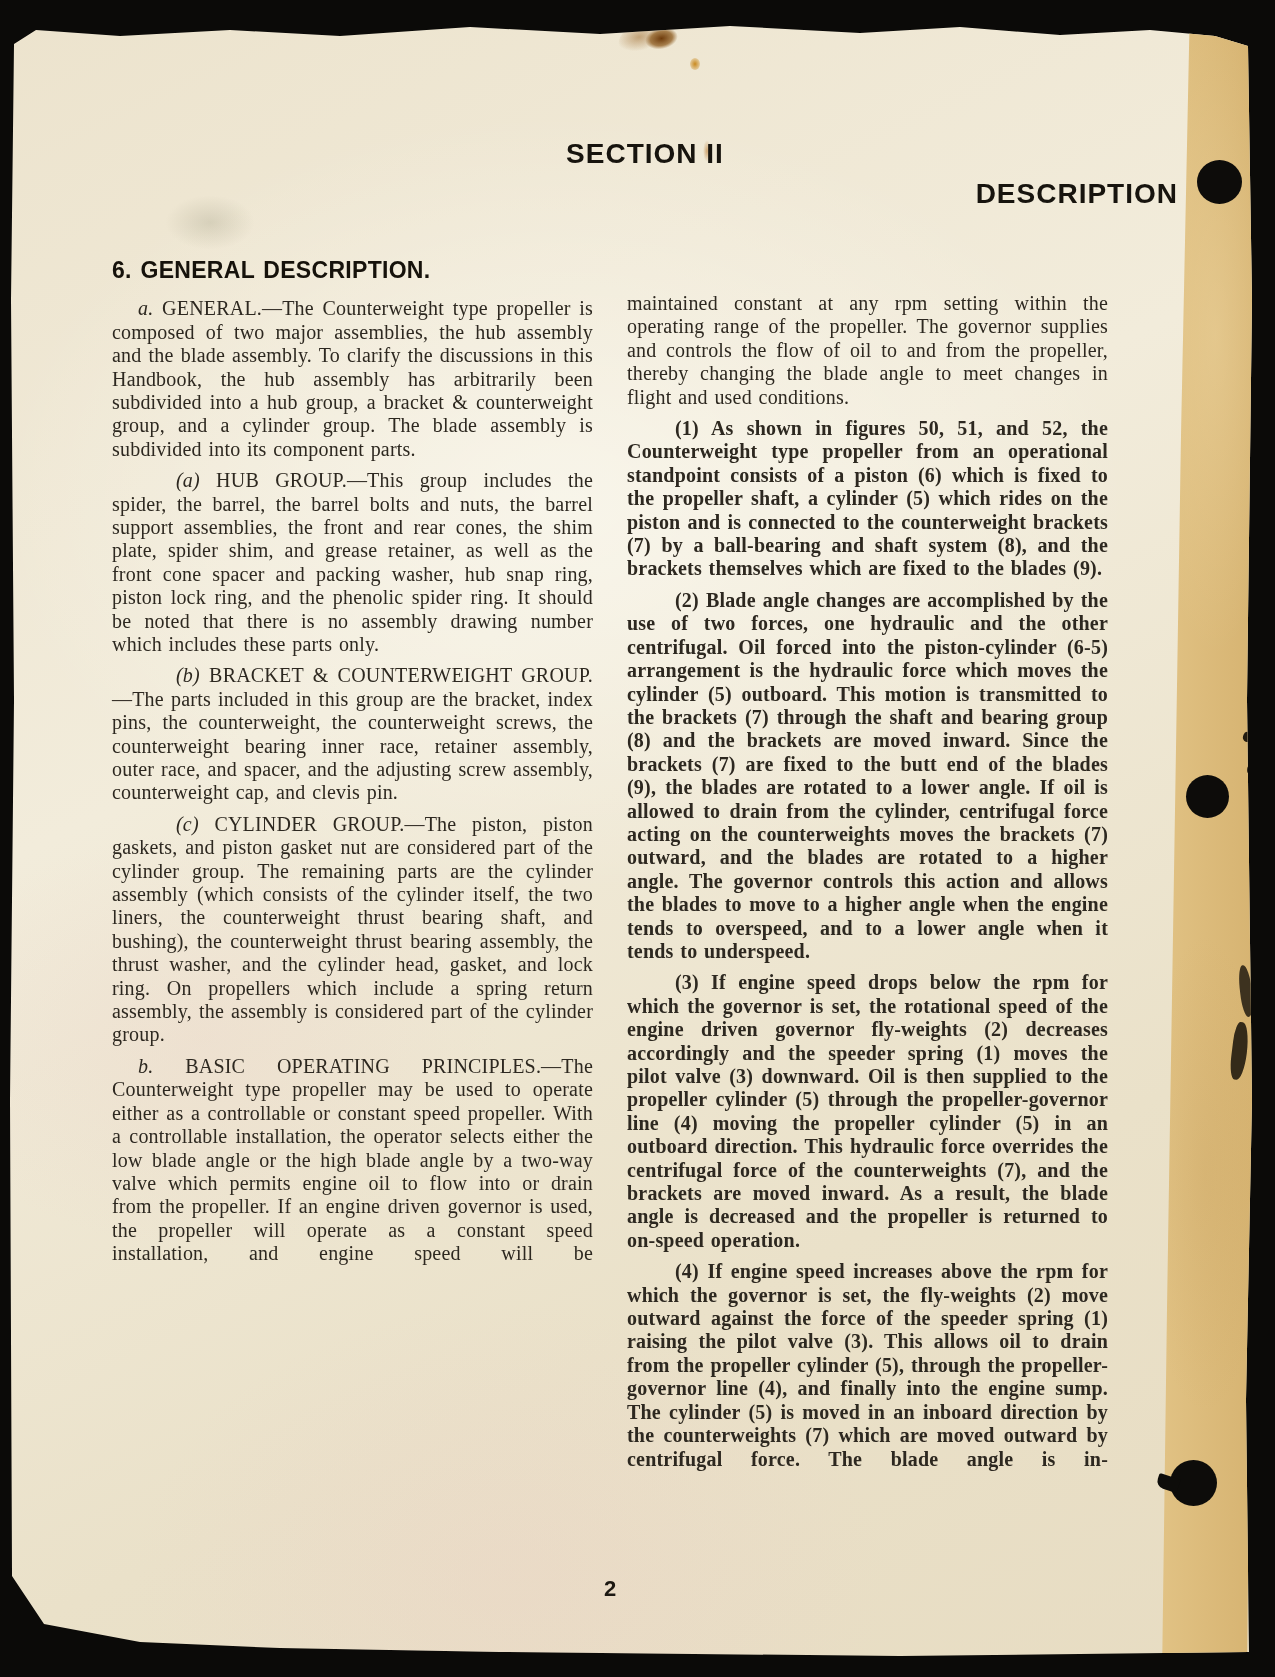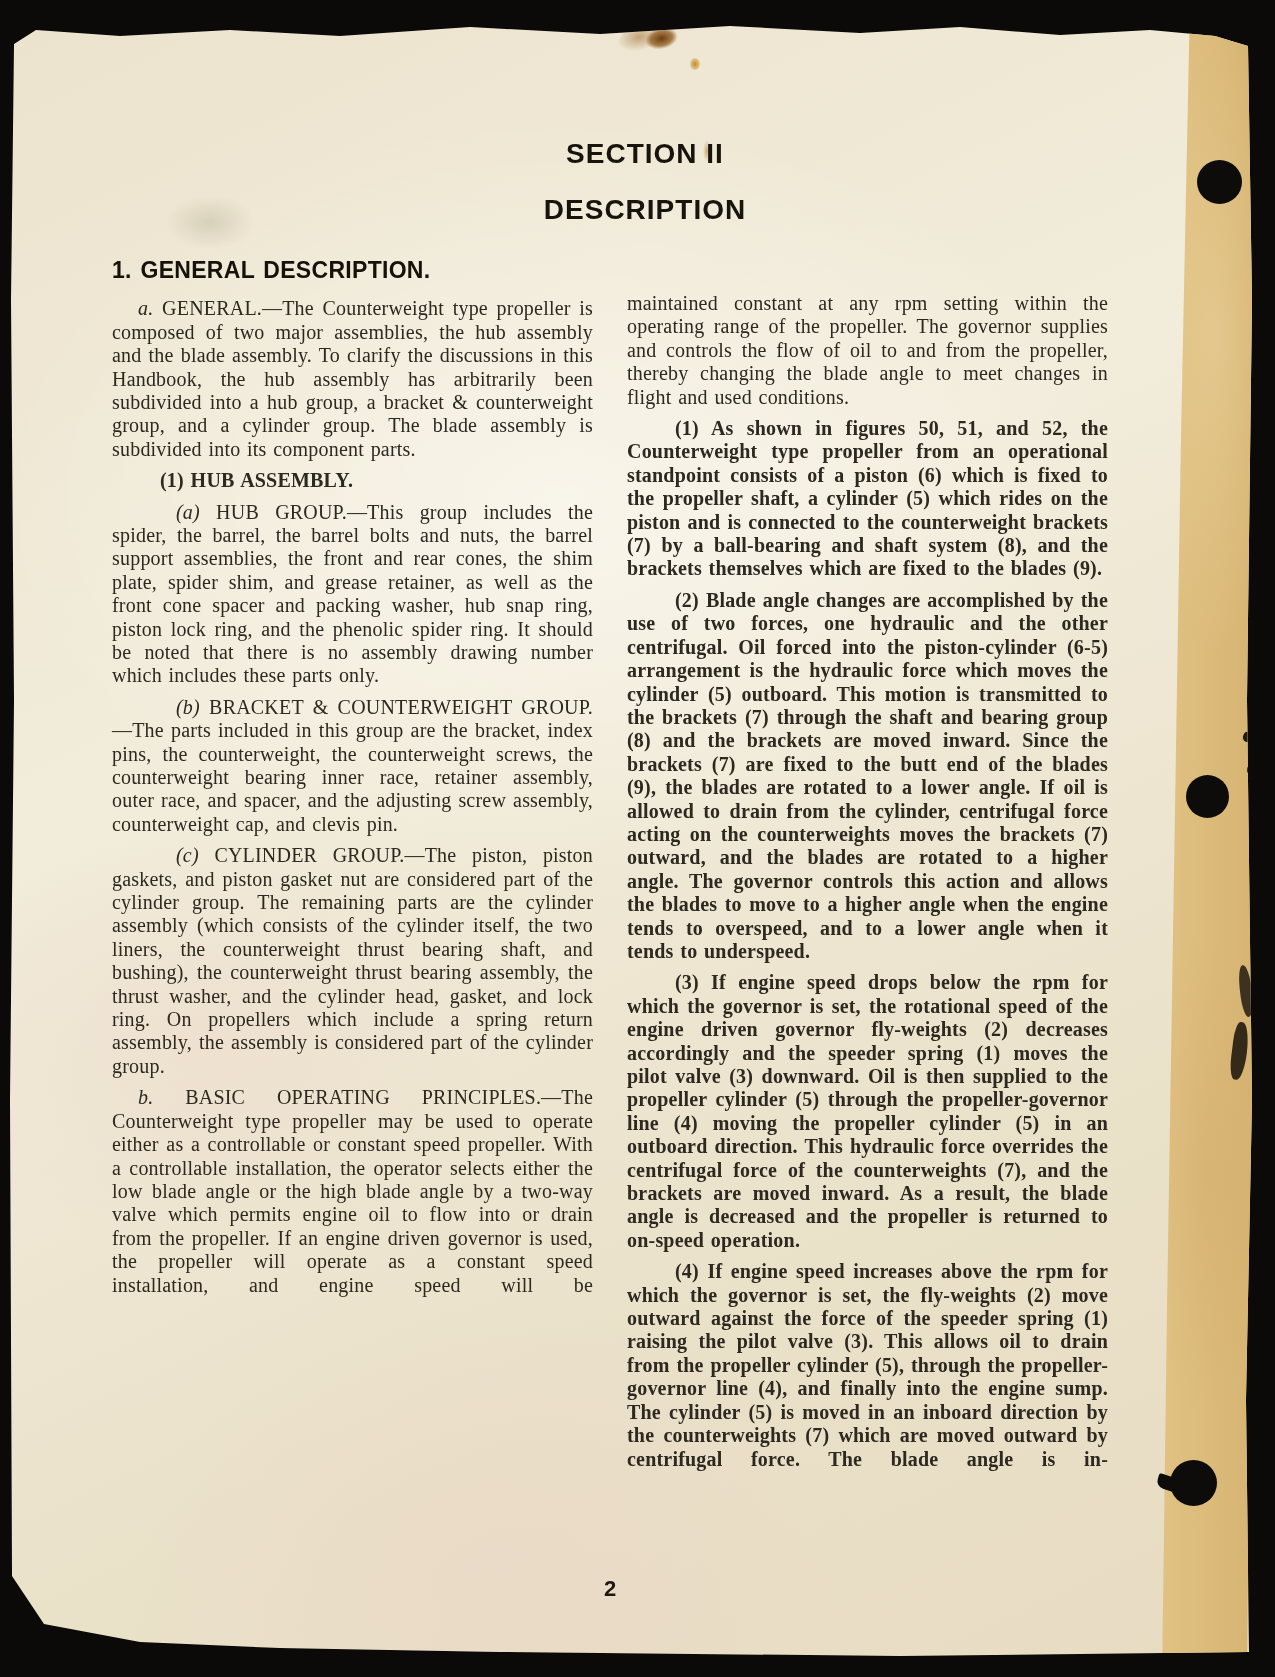--- a/index.html
+++ b/index.html
@@ -61,21 +61,21 @@
   .smudge-1 { left:1243px; top:732px; width:9px; height:10px; transform:rotate(20deg); }
   .smudge-2 { left:1247px; top:766px; width:7px; height:8px; }
   .smudge-3 { left:1240px; top:965px; width:12px; height:52px; transform:rotate(-6deg); opacity:0.85; }
   .smudge-4 { left:1232px; top:1022px; width:15px; height:58px; transform:rotate(7deg); border-radius:40% 60% 55% 45%; opacity:0.9; }
   
   .header-block { position:absolute; left:112px; top:140px; width:1066px; text-align:center; color:#17140e; }
   .header-block .line {
     font-family:"Liberation Sans", sans-serif; font-weight:bold;
     font-size:28px; line-height:1; letter-spacing:1px;
   }
-  .header-block .line + .line { margin-top:28px; }
+  .header-block .line + .line { margin-top:12px;text-align:right; }
 
   .columns { position:absolute; left:112px; top:258px; width:996px; display:flex; gap:34px; color:#2d2820; }
   .col { width:481px; font-size:20px; line-height:23.4px; letter-spacing:0.2px; }
   .col-right { padding-top:34px; }
   .col h2 {
     margin:0 0 14px 0; font-family:"Liberation Sans", sans-serif;
     font-size:23px; line-height:1.1; letter-spacing:0.3px; word-spacing:2px; color:#16120b;
   }
   .col p { margin:0 0 8px 0; text-align:justify; word-spacing:1.5px; }
   .col p:last-child { margin-bottom:0; }
@@ -110,23 +110,22 @@
     <div class="hole hole-2"></div>
     <div class="hole hole-3"></div>
 
     <div class="header-block">
       <div class="line">SECTION II</div>
       <div class="line">DESCRIPTION</div>
     </div>
 
     <div class="columns">
       <div class="col col-left">
-        <h2>1. GENERAL DESCRIPTION.</h2>
+        <h2>6. GENERAL DESCRIPTION.</h2>
         <p class="ind-a"><em class="lead">a.</em><span> GENERAL.—The Counterweight type propeller is composed of two major assemblies, the hub assembly and the blade assembly. To clarify the discussions in this Handbook, the hub assembly has arbitrarily been subdivided into a hub group, a bracket &amp; counterweight group, and a cylinder group. The blade assembly is subdivided into its component parts.</span></p>
-        <p class="ind-n"><em class="lead"></em><span>(1) HUB ASSEMBLY.</span></p>
         <p class="ind-l"><em class="lead">(a)</em><span> HUB GROUP.—This group includes the spider, the barrel, the barrel bolts and nuts, the barrel support assemblies, the front and rear cones, the shim plate, spider shim, and grease retainer, as well as the front cone spacer and packing washer, hub snap ring, piston lock ring, and the phenolic spider ring. It should be noted that there is no assembly drawing number which includes these parts only.</span></p>
         <p class="ind-l"><em class="lead">(b)</em><span> BRACKET &amp; COUNTERWEIGHT GROUP.—The parts included in this group are the bracket, index pins, the counterweight, the counterweight screws, the counterweight bearing inner race, retainer assembly, outer race, and spacer, and the adjusting screw assembly, counterweight cap, and clevis pin.</span></p>
         <p class="ind-l"><em class="lead">(c)</em><span> CYLINDER GROUP.—The piston, piston gaskets, and piston gasket nut are considered part of the cylinder group. The remaining parts are the cylinder assembly (which consists of the cylinder itself, the two liners, the counterweight thrust bearing shaft, and bushing), the counterweight thrust bearing assembly, the thrust washer, and the cylinder head, gasket, and lock ring. On propellers which include a spring return assembly, the assembly is considered part of the cylinder group.</span></p>
         <p class="ind-a justify-last"><em class="lead">b.</em><span> BASIC OPERATING PRINCIPLES.—The Counterweight type propeller may be used to operate either as a controllable or constant speed propeller. With a controllable installation, the operator selects either the low blade angle or the high blade angle by a two-way valve which permits engine oil to flow into or drain from the propeller. If an engine driven governor is used, the propeller will operate as a constant speed installation, and engine speed will be</span></p>
       </div>
       <div class="col col-right">
         <p><span>maintained constant at any rpm setting within the operating range of the propeller. The governor supplies and controls the flow of oil to and from the propeller, thereby changing the blade angle to meet changes in flight and used conditions.</span></p>
         <p class="ind-n"><span>(1) As shown in figures 50, 51, and 52, the Counterweight type propeller from an operational standpoint consists of a piston (6) which is fixed to the propeller shaft, a cylinder (5) which rides on the piston and is connected to the counterweight brackets (7) by a ball-bearing and shaft system (8), and the brackets themselves which are fixed to the blades (9).</span></p>
         <p class="ind-n"><span>(2) Blade angle changes are accomplished by the use of two forces, one hydraulic and the other centrifugal. Oil forced into the piston-cylinder (6-5) arrangement is the hydraulic force which moves the cylinder (5) outboard. This motion is transmitted to the brackets (7) through the shaft and bearing group (8) and the brackets are moved inward. Since the brackets (7) are fixed to the butt end of the blades (9), the blades are rotated to a lower angle. If oil is allowed to drain from the cylinder, centrifugal force acting on the counterweights moves the brackets (7) outward, and the blades are rotated to a higher angle. The governor controls this action and allows the blades to move to a higher angle when the engine tends to overspeed, and to a lower angle when it tends to underspeed.</span></p>
         <p class="ind-n"><span>(3) If engine speed drops below the rpm for which the governor is set, the rotational speed of the engine driven governor fly-weights (2) decreases accordingly and the speeder spring (1) moves the pilot valve (3) downward. Oil is then supplied to the propeller cylinder (5) through the propeller-governor line (4) moving the propeller cylinder (5) in an outboard direction. This hydraulic force overrides the centrifugal force of the counterweights (7), and the brackets are moved inward. As a result, the blade angle is decreased and the propeller is returned to on-speed operation.</span></p>

